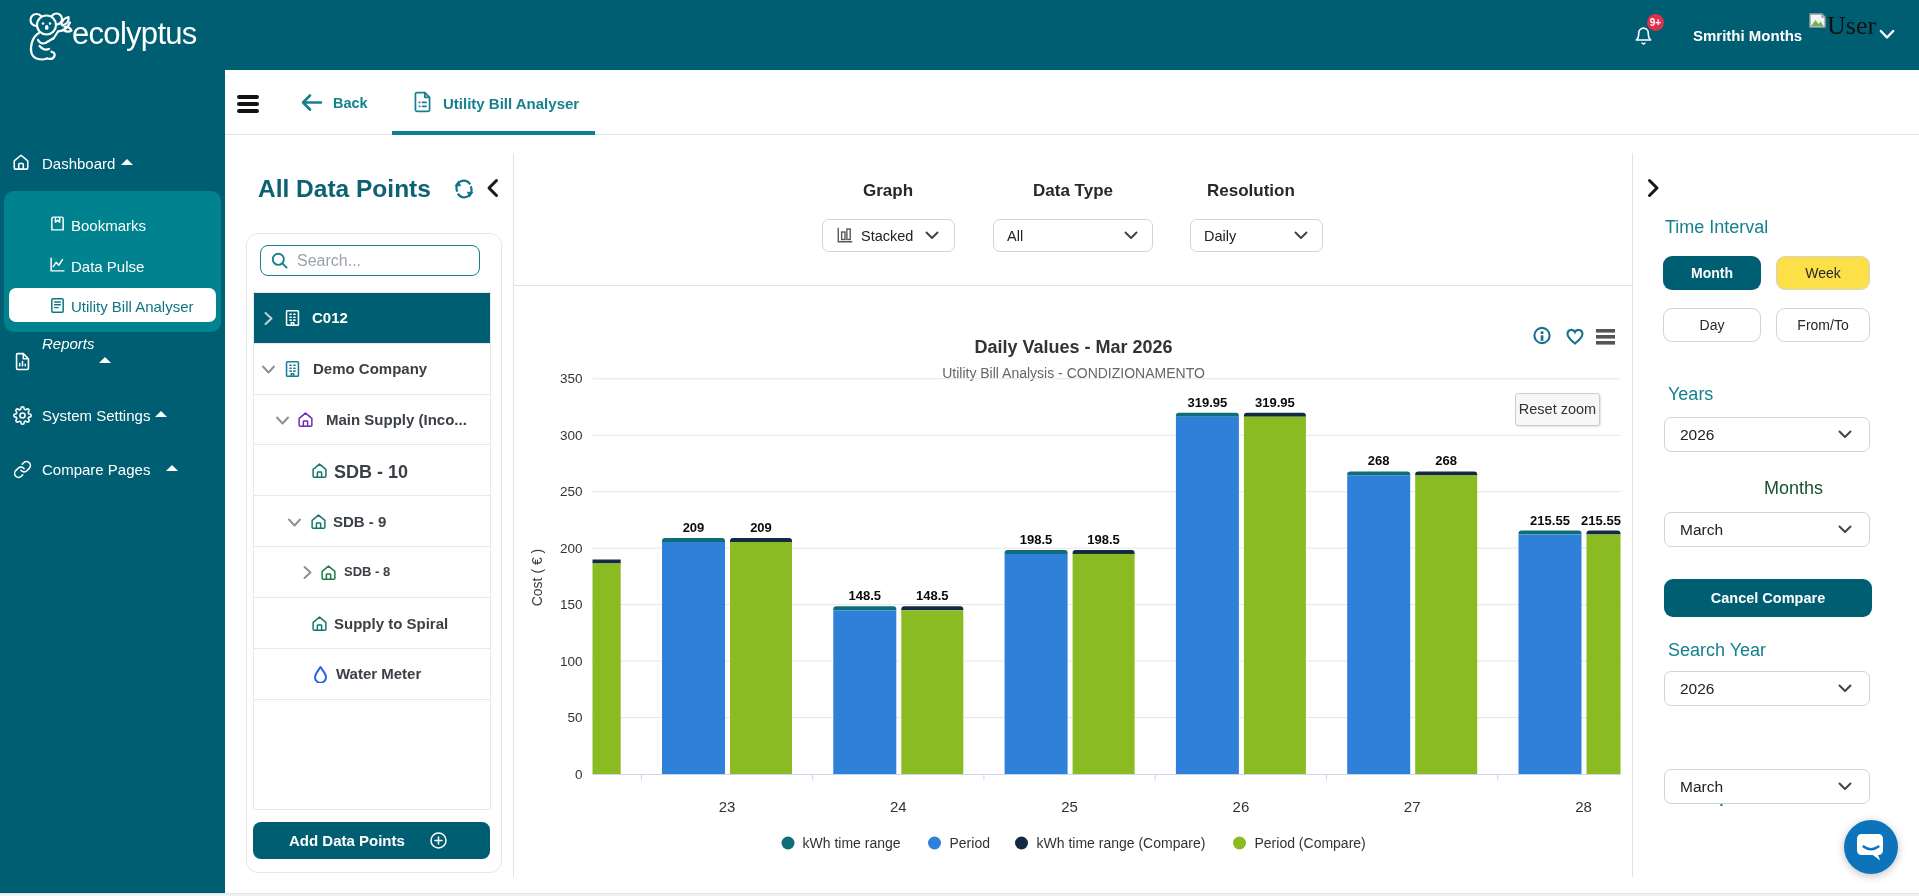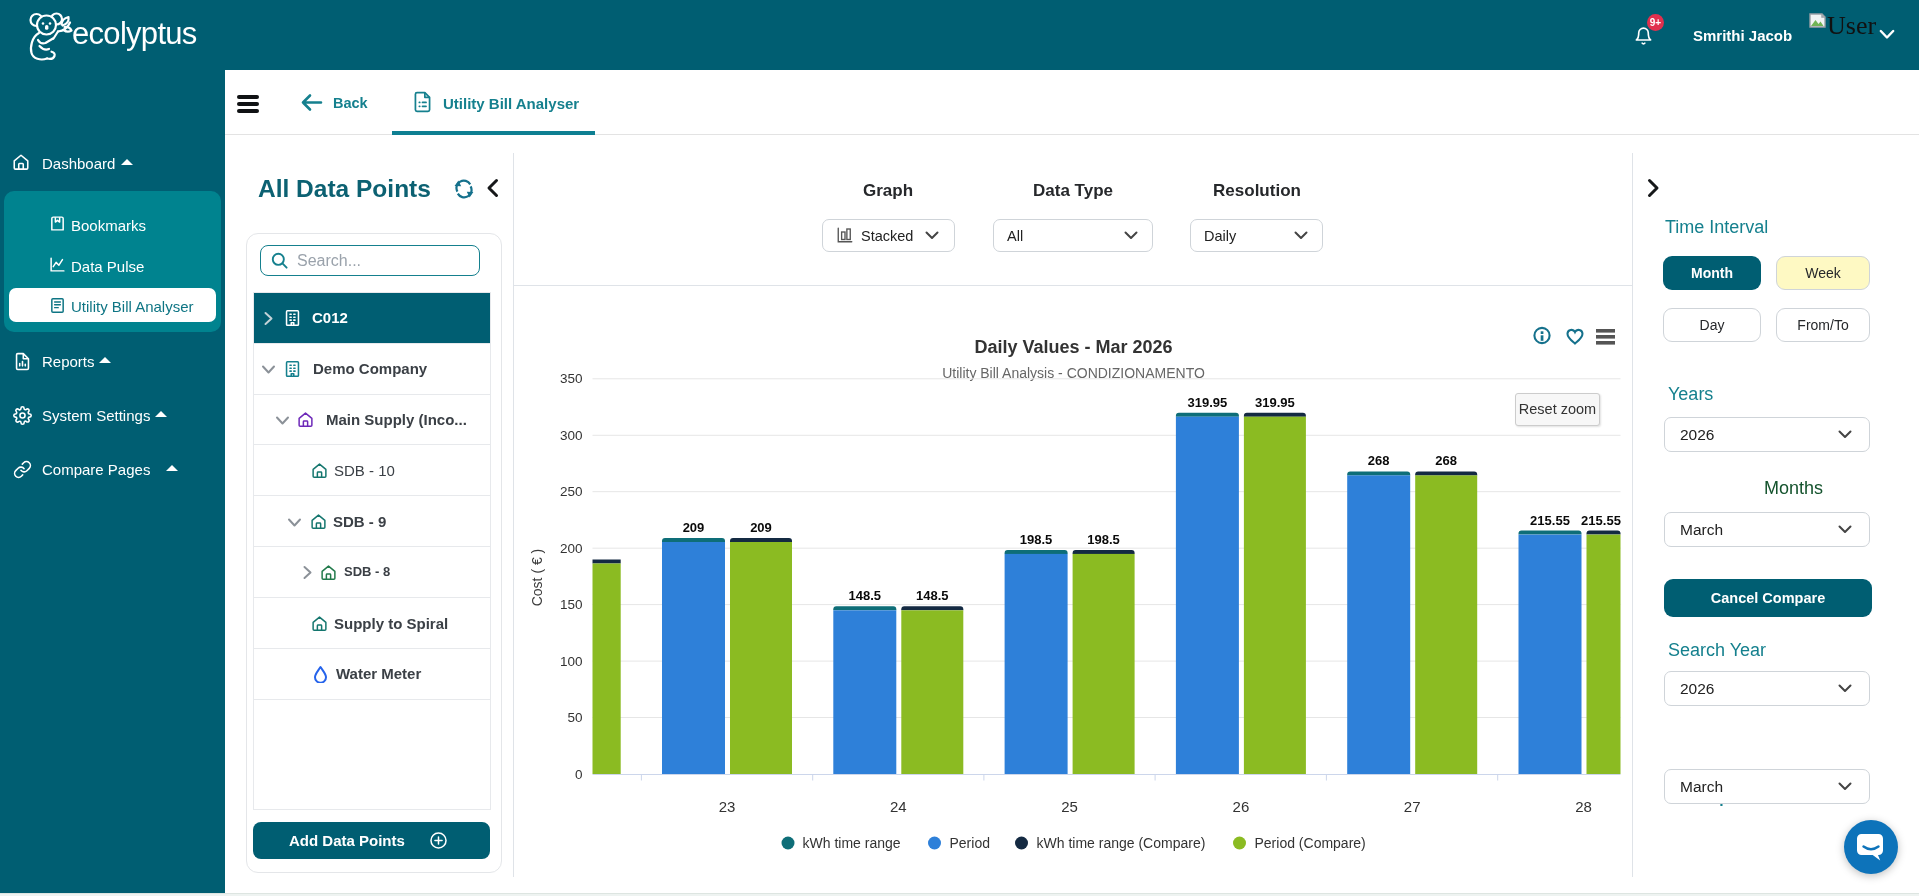--- a/index.html
+++ b/index.html
@@ -29,21 +29,21 @@
   <path d="M36.5 16.5 q0.5 -6 7 -7.5 q1 6 -6 8.5"></path>
   <path d="M39.5 19 q5 -0.5 7 3.5 q-4 2.5 -8 -0.5"></path>
 </svg>
 <div class="abs" style="left:72px;top:16px;color:#fff;font-size:31px;letter-spacing:-0.7px;">ecolyptus</div>
 
 <svg class="abs" style="left:1634px;top:26px;" width="19" height="20" viewBox="0 0 24 25" fill="none" stroke="#fff" stroke-width="2.1" stroke-linecap="round" stroke-linejoin="round">
   <path d="M18 8.5a6 6 0 0 0-12 0c0 7-3 9-3 9h18s-3-2-3-9"></path>
   <path d="M13.7 21.5a2 2 0 0 1-3.4 0"></path>
 </svg>
 <div class="abs" style="left:1647px;top:14px;width:17px;height:17px;background:#e0304e;border-radius:50%;color:#fff;font-size:10px;font-weight:bold;text-align:center;line-height:17px;">9+</div>
-<div class="abs" style="left:1693px;top:27px;color:#fff;font-size:15px;font-weight:bold;">Smrithi Jacob</div>
+<div class="abs" style="left:1693px;top:27px;color:#fff;font-size:15px;font-weight:bold;">Smrithi Months</div>
 
 <div class="abs" style="left:1808px;top:7px;width:70px;height:38px;overflow:hidden;white-space:nowrap;font-family:Liberation Serif, serif;">
   <svg class="abs" style="left:1px;top:6px;" width="17" height="15" viewBox="0 0 17 15">
     <path d="M1 1h12l3 3v10H1z" fill="#f1f3f4" stroke="#9aa0a6" stroke-width="1.4"></path>
     <path d="M13 1v3h3" fill="none" stroke="#9aa0a6" stroke-width="1.4"></path>
     <path d="M2 13 l4.5-6 3 4 2-2.5 3 4.5z" fill="#71b356"></path>
   </svg>
   <span class="abs" style="left:19px;top:4px;font-size:26px;color:#111;">User</span>
 </div>
 <svg class="abs" style="left:1879px;top:29px;" width="16" height="11" viewBox="0 0 16 11" fill="none" stroke="#fff" stroke-width="2.4" stroke-linecap="round" stroke-linejoin="round">
@@ -78,21 +78,21 @@
   <rect x="4" y="2.5" width="16" height="19" rx="1.5"></rect>
   <path d="M8 7 h8 M8 11 h8 M8 15 h5" stroke-linecap="round"></path>
 </svg>
 <div class="abs" style="left:71px;top:298px;color:#0e7584;font-size:15px;">Utility Bill Analyser</div>
 
 <svg class="abs" style="left:13px;top:352px;" width="19" height="19" viewBox="0 0 24 24" fill="none" stroke="#fff" stroke-width="2" stroke-linejoin="round">
   <path d="M13 2 H6 a1.5 1.5 0 0 0 -1.5 1.5 v17 A1.5 1.5 0 0 0 6 22 h12 a1.5 1.5 0 0 0 1.5 -1.5 V8.5 Z"></path>
   <path d="M13 2 v6.5 h6.5"></path>
   <path d="M8.5 17.5 v-3 M12 17.5 v-5.5 M15.5 17.5 v-2" stroke-linecap="round"></path>
 </svg>
-<div class="abs" style="left:42px;top:353px;color:#fff;font-size:15px;">Reports</div>
+<div class="abs" style="left:42px;top:335px;color:#fff;font-size:15px;font-style:italic;">Reports</div>
 <div class="abs" style="left:99px;top:357px;width:0;height:0;border-left:6px solid transparent;border-right:6px solid transparent;border-bottom:6.5px solid #fff;"></div>
 
 <svg class="abs" style="left:13px;top:406px;" width="19" height="19" viewBox="0 0 24 24" fill="none" stroke="#fff" stroke-width="2" stroke-linecap="round" stroke-linejoin="round">
   <circle cx="12" cy="12" r="3.2"></circle>
   <path d="M19.4 15a1.65 1.65 0 0 0 .33 1.82l.06.06a2 2 0 1 1-2.83 2.83l-.06-.06a1.65 1.65 0 0 0-1.82-.33 1.65 1.65 0 0 0-1 1.51V21a2 2 0 1 1-4 0v-.09A1.65 1.65 0 0 0 9 19.4a1.65 1.65 0 0 0-1.82.33l-.06.06a2 2 0 1 1-2.83-2.83l.06-.06a1.65 1.65 0 0 0 .33-1.82 1.65 1.65 0 0 0-1.51-1H3a2 2 0 1 1 0-4h.09A1.65 1.65 0 0 0 4.6 9a1.65 1.65 0 0 0-.33-1.82l-.06-.06a2 2 0 1 1 2.83-2.83l.06.06a1.65 1.65 0 0 0 1.82.33H9a1.65 1.65 0 0 0 1-1.51V3a2 2 0 1 1 4 0v.09a1.65 1.65 0 0 0 1 1.51 1.65 1.65 0 0 0 1.82-.33l.06-.06a2 2 0 1 1 2.83 2.83l-.06.06a1.65 1.65 0 0 0-.33 1.82V9a1.65 1.65 0 0 0 1.51 1H21a2 2 0 1 1 0 4h-.09a1.65 1.65 0 0 0-1.51 1z"></path>
 </svg>
 <div class="abs" style="left:42px;top:407px;color:#fff;font-size:15px;">System Settings</div>
 <div class="abs" style="left:155px;top:411px;width:0;height:0;border-left:6px solid transparent;border-right:6px solid transparent;border-bottom:6.5px solid #fff;"></div>
 
 <svg class="abs" style="left:13px;top:460px;" width="19" height="19" viewBox="0 0 24 24" fill="none" stroke="#fff" stroke-width="2" stroke-linecap="round" stroke-linejoin="round">
@@ -178,21 +178,21 @@
   <path d="M3 10.5 L12 3 L21 10.5 V20 a1.5 1.5 0 0 1 -1.5 1.5 h-15 A1.5 1.5 0 0 1 3 20 Z"></path>
   <path d="M9 21.5 v-6.5 a1 1 0 0 1 1-1 h4 a1 1 0 0 1 1 1 v6.5"></path>
 </svg>
 <div class="abs" style="left:326px;top:411px;font-size:15px;font-weight:bold;color:#3b4046;">Main Supply (Inco...</div>
 
 <div class="abs" style="left:254px;top:444px;width:236px;height:1px;background:#e7e9ec;"></div>
 <svg class="abs" style="left:311px;top:462px;" width="17" height="17" viewBox="0 0 24 24" fill="none" stroke="#14766e" stroke-width="2.1" stroke-linejoin="round">
   <path d="M3 10.5 L12 3 L21 10.5 V20 a1.5 1.5 0 0 1 -1.5 1.5 h-15 A1.5 1.5 0 0 1 3 20 Z"></path>
   <path d="M9 21.5 v-6.5 a1 1 0 0 1 1-1 h4 a1 1 0 0 1 1 1 v6.5"></path>
 </svg>
-<div class="abs" style="left:334px;top:462px;font-size:15px;font-weight:normal;color:#3b4046;">SDB - 10</div>
+<div class="abs" style="left:334px;top:462px;font-size:18px;font-weight:bold;color:#3b4046;">SDB - 10</div>
 
 <div class="abs" style="left:254px;top:495px;width:236px;height:1px;background:#e7e9ec;"></div>
 <svg class="abs" style="left:287px;top:517px;" width="15" height="11" viewBox="0 0 15 11" fill="none" stroke="#8b9198" stroke-width="2" stroke-linecap="round" stroke-linejoin="round">
     <path d="M2 2.5 L7.5 8.5 L13 2.5"></path>
   </svg>
 <svg class="abs" style="left:310px;top:513px;" width="17" height="17" viewBox="0 0 24 24" fill="none" stroke="#14766e" stroke-width="2.1" stroke-linejoin="round">
   <path d="M3 10.5 L12 3 L21 10.5 V20 a1.5 1.5 0 0 1 -1.5 1.5 h-15 A1.5 1.5 0 0 1 3 20 Z"></path>
   <path d="M9 21.5 v-6.5 a1 1 0 0 1 1-1 h4 a1 1 0 0 1 1 1 v6.5"></path>
 </svg>
 <div class="abs" style="left:333px;top:513px;font-size:15px;font-weight:bold;color:#3b4046;">SDB - 9</div>
@@ -223,21 +223,21 @@
 
 <div class="abs" style="left:253px;top:822px;width:237px;height:37px;background:#005e72;border-radius:8px;"></div>
 <div class="abs" style="left:289px;top:832px;font-size:15px;font-weight:bold;color:#fff;">Add Data Points</div>
 <svg class="abs" style="left:429px;top:831px;" width="19" height="19" viewBox="0 0 24 24" fill="none" stroke="#fff" stroke-width="1.9" stroke-linecap="round">
   <circle cx="12" cy="12" r="9.5"></circle>
   <path d="M12 7.5 v9 M7.5 12 h9"></path>
 </svg>
 
 <div class="abs" style="left:838px;top:181px;width:100px;font-size:17px;font-weight:bold;color:#26282b;text-align:center;">Graph</div>
 <div class="abs" style="left:1023px;top:181px;width:100px;font-size:17px;font-weight:bold;color:#26282b;text-align:center;">Data Type</div>
-<div class="abs" style="left:1207px;top:181px;width:100px;font-size:17px;font-weight:bold;color:#26282b;text-align:center;">Resolution</div>
+<div class="abs" style="left:1207px;top:181px;width:100px;font-size:17px;font-weight:bold;color:#26282b;text-align:left;">Resolution</div>
 
 <div class="abs" style="left:822px;top:219px;width:133px;height:33px;border:1px solid #cfd4d9;border-radius:7px;background:#fff;"></div>
 <svg class="abs" style="left:836px;top:226px;" width="18" height="18" viewBox="0 0 24 24" fill="none" stroke="#555" stroke-width="1.8">
   <path d="M3 3 v18 h18" stroke-linecap="round"></path>
   <rect x="7.5" y="8" width="4.5" height="10"></rect>
   <rect x="14.5" y="4" width="4.5" height="14"></rect>
 </svg>
 <div class="abs" style="left:861px;top:228px;font-size:14.5px;color:#222;">Stacked</div>
 <svg class="abs" style="left:925px;top:231px;" width="14" height="9" viewBox="0 0 14 9" fill="none" stroke="#444" stroke-width="2" stroke-linecap="round" stroke-linejoin="round">
     <path d="M1.5 1.5 L7 7 L12.5 1.5"></path>
@@ -343,21 +343,21 @@
 </svg>
 
 <div class="abs" style="left:1515px;top:393px;width:85px;height:33px;background:#f7f7f7;border:1px solid #cccccc;border-radius:3px;box-shadow:1px 1px 2px rgba(0,0,0,0.12);font-size:14.5px;color:#333;text-align:center;line-height:31px;">Reset zoom</div>
 
 <svg class="abs" style="left:1647px;top:178px;" width="13" height="20" viewBox="0 0 13 20" fill="none" stroke="#16181a" stroke-width="3" stroke-linecap="round" stroke-linejoin="round">
   <path d="M2.5 2.5 L10 10 L2.5 17.5"></path>
 </svg>
 <div class="abs" style="left:1665px;top:217px;font-size:18px;color:#15808e;">Time Interval</div>
 
 <div class="abs" style="left:1663px;top:256px;width:98px;height:34px;background:#005e72;border-radius:9px;color:#fff;font-weight:bold;font-size:14px;text-align:center;line-height:34px;">Month</div>
-<div class="abs" style="left:1776px;top:256px;width:94px;height:34px;background:#fef9c3;border:1px solid #cfd4d9;border-radius:9px;color:#26282b;font-size:14px;text-align:center;line-height:32px;">Week</div>
+<div class="abs" style="left:1776px;top:256px;width:94px;height:34px;background:#fde047;border:1px solid #cfd4d9;border-radius:9px;color:#26282b;font-size:14px;text-align:center;line-height:32px;">Week</div>
 <div class="abs" style="left:1663px;top:308px;width:98px;height:34px;background:#fff;border:1px solid #cfd4d9;border-radius:9px;color:#26282b;font-size:14px;text-align:center;line-height:32px;">Day</div>
 <div class="abs" style="left:1776px;top:308px;width:94px;height:34px;background:#fff;border:1px solid #cfd4d9;border-radius:9px;color:#26282b;font-size:14px;text-align:center;line-height:32px;">From/To</div>
 
 <div class="abs" style="left:1668px;top:384px;font-size:18px;color:#15808e;">Years</div>
 <div class="abs" style="left:1664px;top:417px;width:206px;height:35px;border:1px solid #cfd4d9;border-radius:7px;background:#fff;"></div>
 <div class="abs" style="left:1680px;top:426px;font-size:15.5px;color:#222;">2026</div>
 <svg class="abs" style="left:1838px;top:430px;" width="14" height="9" viewBox="0 0 14 9" fill="none" stroke="#444" stroke-width="2" stroke-linecap="round" stroke-linejoin="round">
     <path d="M1.5 1.5 L7 7 L12.5 1.5"></path>
   </svg>
 

